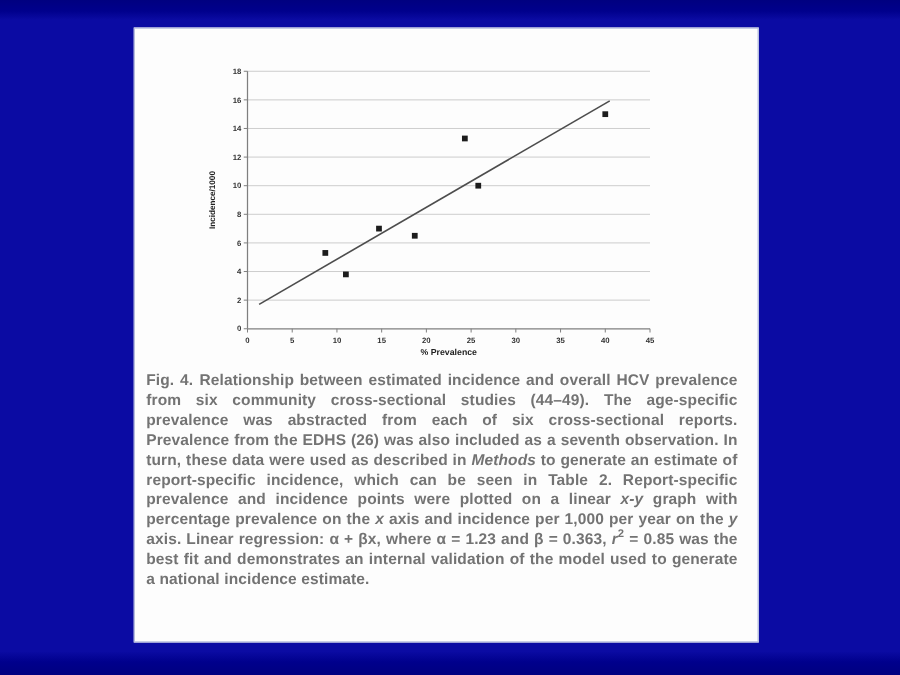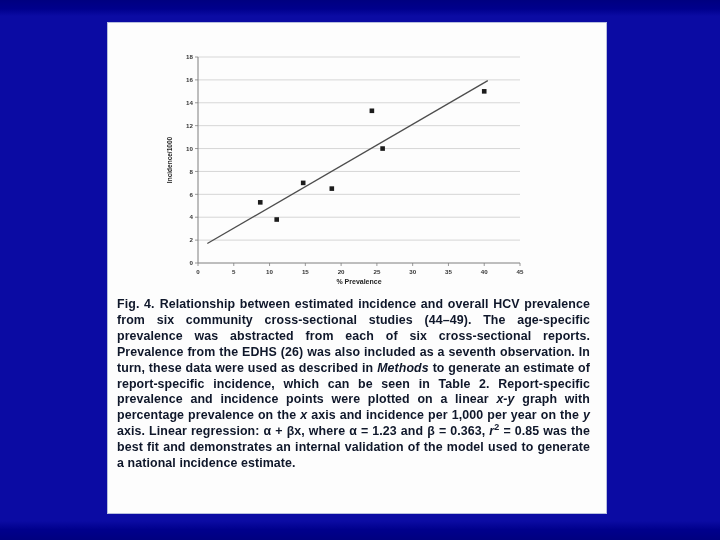--- a/index.html
+++ b/index.html
@@ -8,21 +8,21 @@
   .band-top{position:absolute;left:0;top:0;width:720px;height:16px;
     background:linear-gradient(180deg,#000080 0%,#00008c 55%,#0b0ba3 100%);}
   .band-bottom{position:absolute;left:0;top:521px;width:720px;height:19px;
     background:linear-gradient(0deg,#000080 0%,#00008c 55%,#0b0ba3 100%);}
   .panel{position:absolute;left:107px;top:22px;width:500px;height:492px;
     background:#fdfdfd;border:1px solid #b7bede;box-sizing:border-box;}
   .chart-wrap{position:absolute;left:0;top:0;width:498px;height:272px;}
   .chart-wrap svg{display:block;width:498px;height:272px;}
   .caption{position:absolute;left:9px;top:274px;width:473px;margin:0;
     text-align:justify;font-size:12.4px;line-height:15.9px;font-weight:600;
-    color:#0f172a;letter-spacing:0.1px;}
+    color:#737373;letter-spacing:0.1px;}
   .caption .fb{font-weight:700;margin-right:5px;}
   .caption .it{font-style:italic;}
   .caption sup{font-size:9px;line-height:0;}
 </style>
 </head>
 <body>
 
 <div class="slide">
   <div class="band-top"></div>
   <div class="band-bottom"></div>

